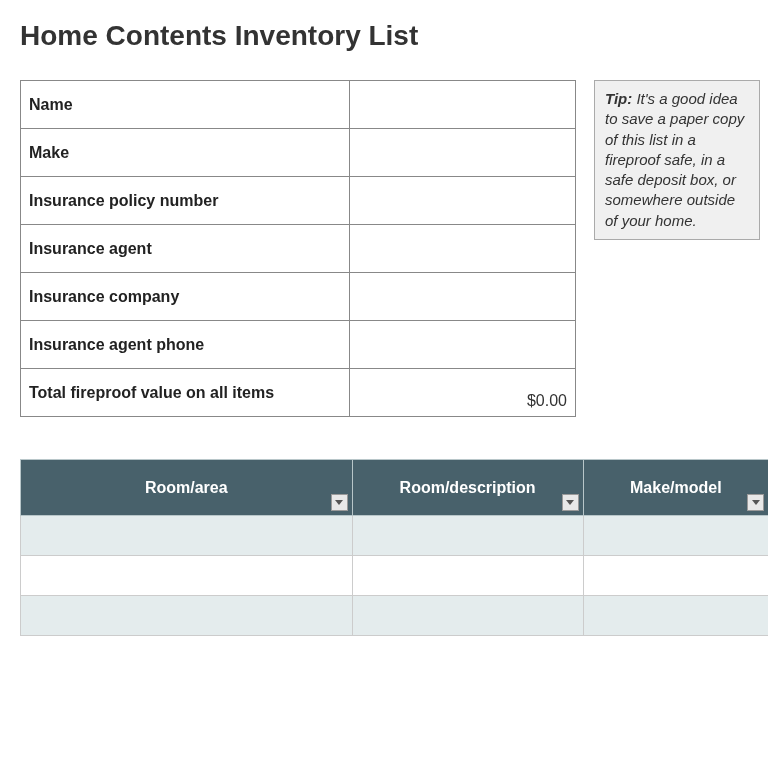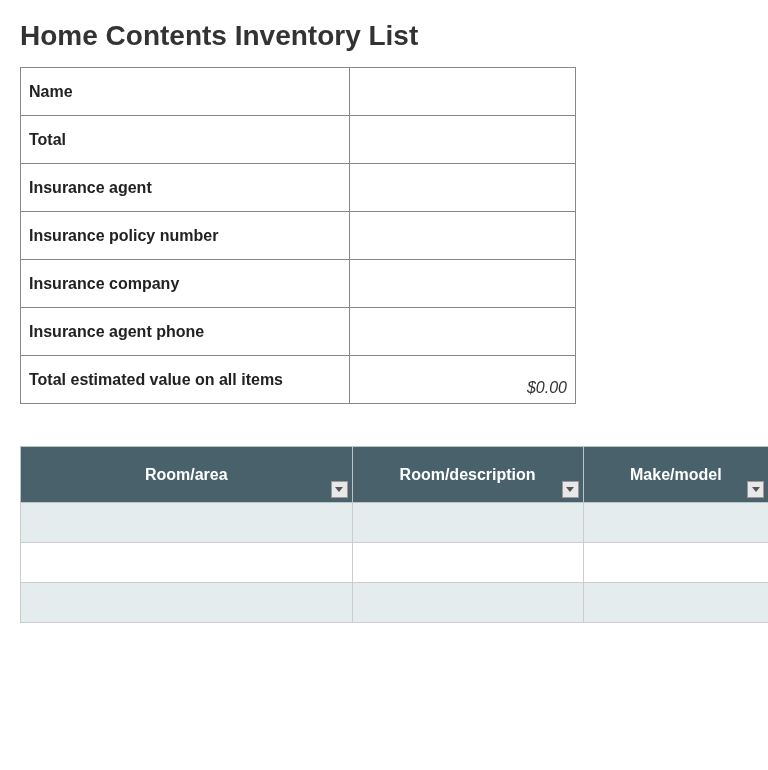--- a/index.html
+++ b/index.html
@@ -7,21 +7,21 @@
       font-family: Arial, Helvetica, sans-serif;
       background: #ffffff;
       width: 768px;
       padding: 20px 0 0 20px;
       color: #333;
     }
     .page-title {
       font-size: 28px;
       font-weight: bold;
       color: #333;
-      margin-bottom: 15px;
+      margin-bottom: 28px;
     }
     .top-section {
       display: flex;
       gap: 18px;
       align-items: flex-start;
     }
     .info-table {
       border-collapse: collapse;
       width: 556px;
       border: 1px solid #888;
@@ -38,21 +38,20 @@
       font-weight: bold;
       color: #222;
     }
     .info-table td.value-cell {
       width: 226px;
     }
     .info-table tr.total td.value-cell {
       text-align: right;
       vertical-align: bottom;
       padding-bottom: 6px;
-      font-style: italic;
     }
     .tip-box {
       width: 166px;
       border: 1px solid #aaa;
       background: #f0f0f0;
       padding: 8px 10px;
       font-size: 15px;
       font-style: italic;
       color: #333;
       line-height: 1.35;
@@ -112,46 +111,49 @@
 <h1 class="page-title">Home Contents Inventory List</h1>
 
 <div class="top-section">
   <table class="info-table">
     <tbody>
         <tr>
       <td class="label-cell">Name</td>
       <td class="value-cell"></td>
     </tr>
     <tr>
-      <td class="label-cell">Total</td>
+      <td class="label-cell">Make</td>
+      <td class="value-cell"></td>
+    </tr>
+    <tr>
+      <td class="label-cell">Insurance policy number</td>
       <td class="value-cell"></td>
     </tr>
     <tr>
       <td class="label-cell">Insurance agent</td>
       <td class="value-cell"></td>
     </tr>
     <tr>
-      <td class="label-cell">Insurance policy number</td>
-      <td class="value-cell"></td>
-    </tr>
-    <tr>
       <td class="label-cell">Insurance company</td>
       <td class="value-cell"></td>
     </tr>
     <tr>
       <td class="label-cell">Insurance agent phone</td>
       <td class="value-cell"></td>
     </tr>
     <tr class="total">
-      <td class="label-cell">Total estimated value on all items</td>
+      <td class="label-cell">Total fireproof value on all items</td>
       <td class="value-cell">$0.00</td>
     </tr>
   </tbody>
     </table>
 
+  <div class="tip-box">
+    <span class="tip-label">Tip:</span><span> It's a good idea to save a paper copy of this list in a fireproof safe, in a safe deposit box, or somewhere outside of your home.</span>
+  </div>
 </div>
 
 <table class="items-table">
   <thead>
     <tr>
       <th class="col-room">
         <span>Room/area</span>
         <span class="dropdown-handle">
           <svg viewBox="0 0 8 5">
               <path d="M0 0 L8 0 L4 5 Z" fill="#555"></path>

